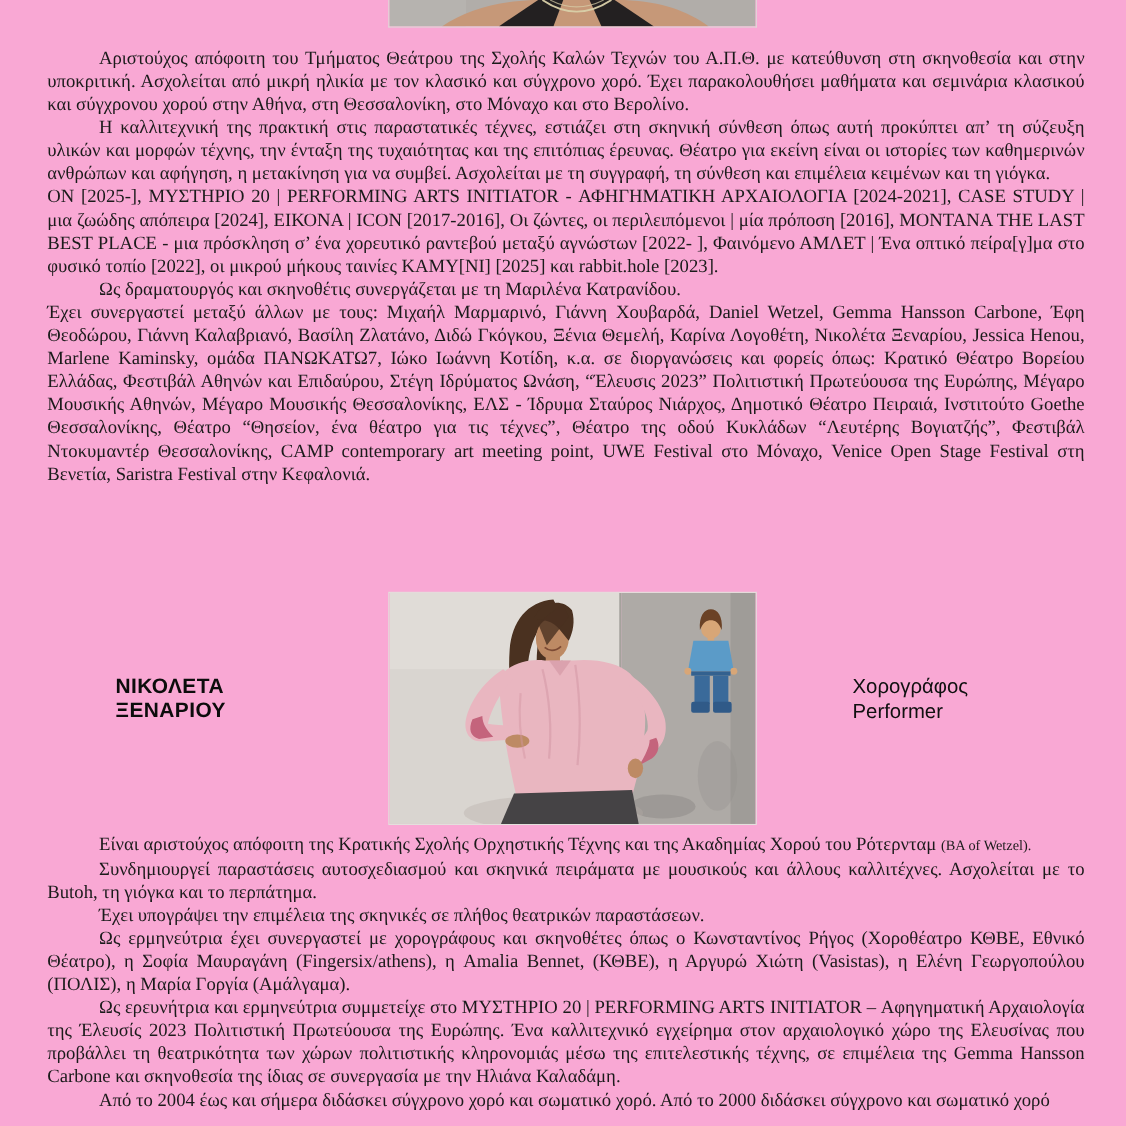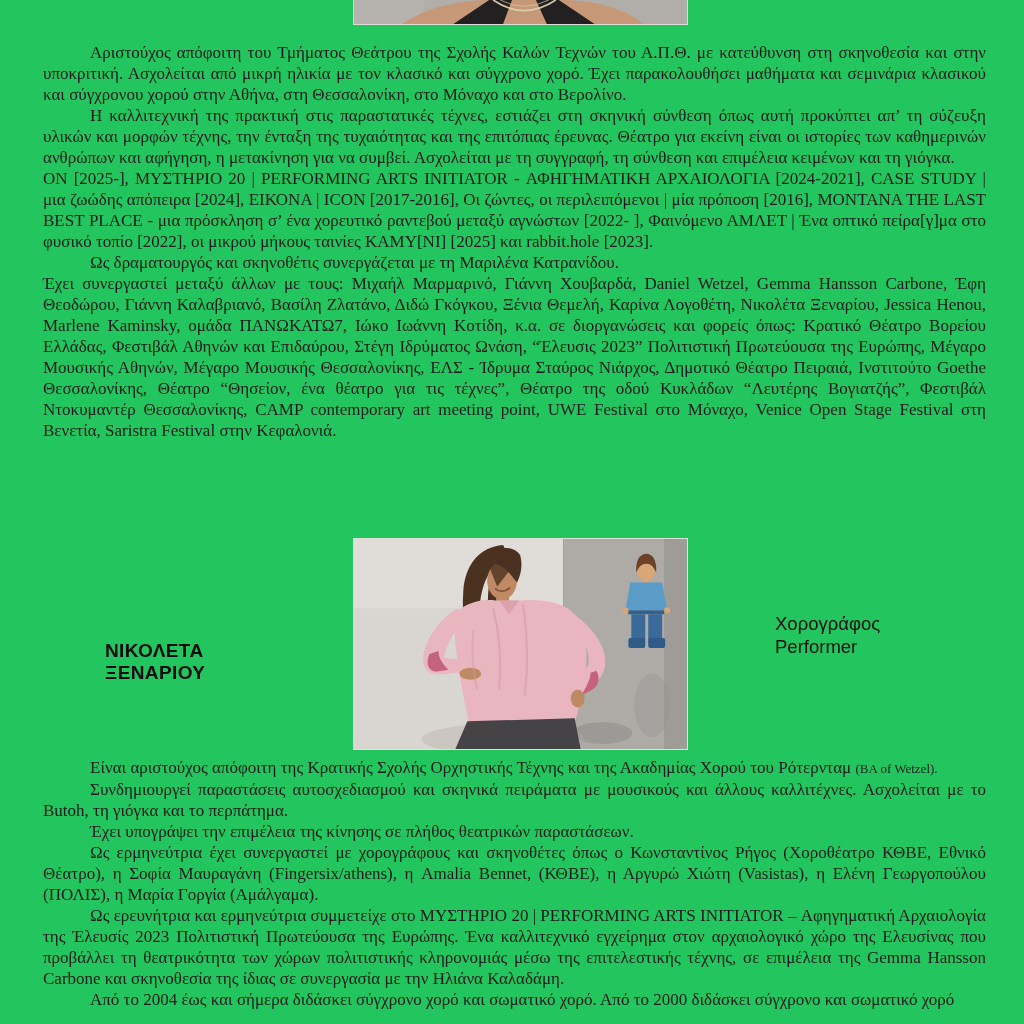--- a/index.html
+++ b/index.html
@@ -1,18 +1,18 @@
 <!DOCTYPE html>
 <html lang="el"><head>
 <meta charset="utf-8">
 <style>
   html,body{margin:0;padding:0;background:#ffffff;}
   body{width:1024px;height:1024px;overflow:hidden;}
   .page{
-    position:relative;width:1024px;height:1024px;background:#22c55e;
+    position:relative;width:1024px;height:1024px;background:#f9a8d4;
     font-family:"Liberation Serif",serif;color:#1b1b1b;
   }
   
   .photo-top{
     position:absolute;left:353px;top:0;width:335px;height:25px;
     box-sizing:border-box;border:1px solid #dedbd7;border-top:none;overflow:hidden;
   }
   .photo-profile{
     position:absolute;left:353px;top:538px;width:335px;height:212px;
     box-sizing:border-box;border:1px solid #e3e0dc;overflow:hidden;
@@ -23,21 +23,21 @@
   .bio-1{top:42px;}
   .bio-2{top:757px;height:267px;overflow:hidden;}
   .bio p{margin:0;padding:0;}
   .ind{text-indent:47px;}
   .it{}
   .small{font-size:13px;}
   
   .profile-name{
     position:absolute;left:105px;top:614px;
     font-family:"Liberation Sans",sans-serif;font-weight:700;font-size:19px;
-    line-height:21.5px;letter-spacing:.4px;color:#0c0c0c;text-align:left;margin-top:26px;
+    line-height:21.5px;letter-spacing:.4px;color:#0c0c0c;text-align:left;
   }
   .profile-role{
     position:absolute;left:775px;top:613px;width:150px;
     font-family:"Liberation Sans",sans-serif;font-weight:400;font-size:18.5px;
     line-height:22.5px;color:#101010;
   }
 </style>
 </head>
 <body>
 
@@ -119,19 +119,19 @@
   </div>
 
   <div class="profile-role">
     <div>Χορογράφος</div>
     <div>Performer</div>
   </div>
 
   <div class="bio bio-2">
     <p class="ind"><span>Είναι αριστούχος απόφοιτη της Κρατικής Σχολής Ορχηστικής Τέχνης και της Ακαδημίας Χορού του Ρότερνταμ </span><span class="small">(BA of Wetzel).</span></p>
     <p class="ind">Συνδημιουργεί παραστάσεις αυτοσχεδιασμού και σκηνικά πειράματα με μουσικούς και άλλους καλλιτέχνες. Ασχολείται με το Butoh, τη γιόγκα και το περπάτημα.</p>
-    <p class="ind">Έχει υπογράψει την επιμέλεια της κίνησης σε πλήθος θεατρικών παραστάσεων.</p>
+    <p class="ind">Έχει υπογράψει την επιμέλεια της σκηνικές σε πλήθος θεατρικών παραστάσεων.</p>
     <p class="ind">Ως ερμηνεύτρια έχει συνεργαστεί με χορογράφους και σκηνοθέτες όπως ο Κωνσταντίνος Ρήγος (Χοροθέατρο ΚΘΒΕ, Εθνικό Θέατρο), η Σοφία Μαυραγάνη (Fingersix/athens), η Amalia Bennet, (ΚΘΒΕ), η Αργυρώ Χιώτη (Vasistas), η Ελένη Γεωργοπούλου (ΠΟΛΙΣ), η Μαρία Γοργία (Αμάλγαμα).</p>
     <p class="ind">Ως ερευνήτρια και ερμηνεύτρια συμμετείχε στο ΜΥΣΤΗΡΙΟ 20 | PERFORMING ARTS INITIATOR – Αφηγηματική Αρχαιολογία της Έλευσίς 2023 Πολιτιστική Πρωτεύουσα της Ευρώπης. Ένα καλλιτεχνικό εγχείρημα στον αρχαιολογικό χώρο της Ελευσίνας που προβάλλει τη θεατρικότητα των χώρων πολιτιστικής κληρονομιάς μέσω της επιτελεστικής τέχνης, σε επιμέλεια της Gemma Hansson Carbone και σκηνοθεσία της ίδιας σε συνεργασία με την Ηλιάνα Καλαδάμη.</p>
     <p class="ind">Από το 2004 έως και σήμερα διδάσκει σύγχρονο χορό και σωματικό χορό. Από το 2000 διδάσκει σύγχρονο και σωματικό χορό</p>
   </div>
 
 </div>
 
 </body></html>

